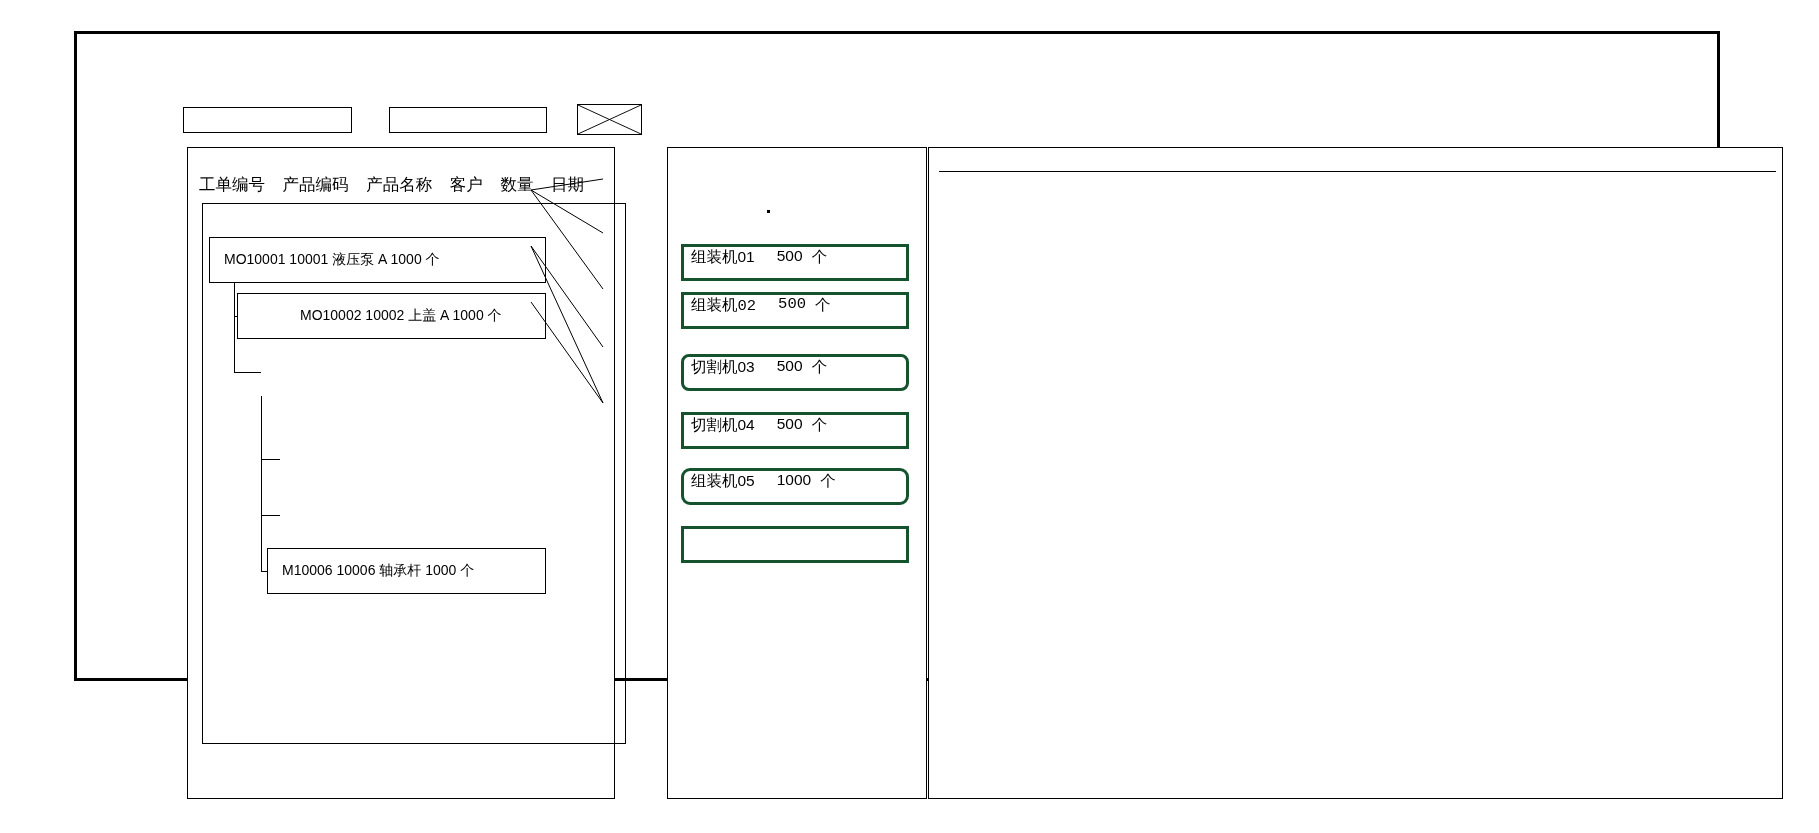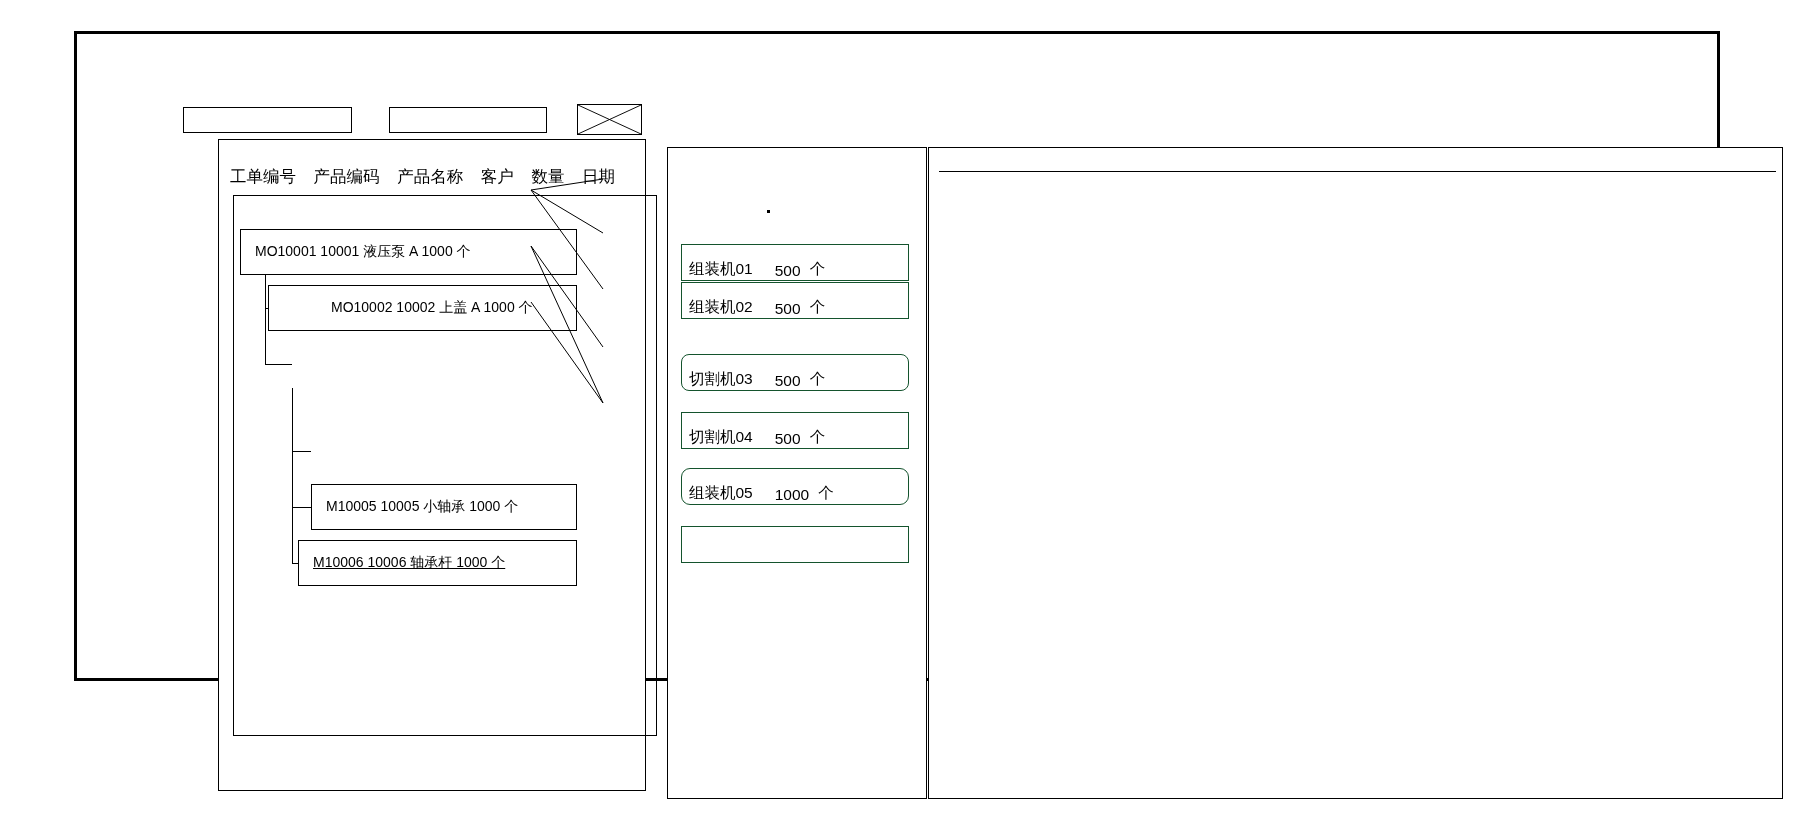--- a/index.html
+++ b/index.html
@@ -43,21 +43,21 @@
   #tb-3 { left: 500px; top: 70px;  width: 65px;  height: 31px; }
   #tb-3 svg { display: block; width: 100%; height: 100%; }
 
   
   .panel {
     position: absolute;
     border: 1px solid #000;
     box-sizing: border-box;
     background: #fff;
   }
-  #panel-left   { left: 110px; top: 105px; width: 428px; height: 652px; margin-left: 31px; }
+  #panel-left   { left: 110px; top: 113px; width: 428px; height: 652px; }
   #panel-middle { left: 590px; top: 113px; width: 260px; height: 652px; }
   #panel-right  { left: 851px; top: 113px; width: 855px; height: 652px; }
 
   .dot-marker {
     position: absolute;
     left: 99px;
     top: 62px;
     width: 3px;
     height: 3px;
     background: #000;
@@ -107,25 +107,25 @@
   }
   .conn.v { width: 1px; }
   .conn.h { height: 1px; }
 
   
   .machine-box {
     position: absolute;
     left: 13px;
     width: 228px;
     height: 37px;
-    border: 1px solid #14532d;
+    border: 3px solid #14532d;
     box-sizing: border-box;
     background: #fff;
     display: flex;
-    align-items: flex-end;
+    align-items: flex-start;
     font-size: 15.5px;
     white-space: nowrap;
   }
   .machine-box .mb-name { padding-left: 7px; }
   .machine-box .mb-qty  { padding-left: 22px; }
   .machine-box .mb-unit { padding-left: 9px; }
   .machine-box.empty { }
 
   
   #right-content-divider {
@@ -190,41 +190,38 @@
         <div class="tree-node" id="node-0" style="left:6px;  top:33px;  width:337px; height:46px;">
           <span class="node-text">MO10001    10001   液压泵   A     1000  个</span>
         </div>
 
         <div class="tree-node" id="node-1" style="left:34px; top:89px;  width:309px; height:46px;padding-left:48px;">
           <span class="node-text">MO10002  10002   上盖   A   1000   个</span>
         </div>
 
 
 
-        <div class="tree-node" id="node-4" style="left:77px; top:288px; width:266px; height:46px;">
-          <span class="node-text">M10005  10005  小轴承  1000   个</span>
-        </div>
-
-        <div class="tree-node" id="node-5" style="left:64px; top:344px; width:279px; height:46px;text-decoration:underline;">
+
+        <div class="tree-node" id="node-5" style="left:64px; top:344px; width:279px; height:46px;">
           <span class="node-text">M10006  10006  轴承杆  1000   个</span>
         </div>
 
       </div>
     </div>
 
     <div class="panel" id="panel-middle">
       <div class="dot-marker"></div>
 
       <div class="machine-box" style="top:96px;">
         <span class="mb-name">组装机01</span>
         <span class="mb-qty">500</span>
         <span class="mb-unit">个</span>
       </div>
 
-      <div class="machine-box" style="top:134px;">
+      <div class="machine-box" style="top:144px;font-family:Liberation Mono, monospace;">
         <span class="mb-name">组装机02</span>
         <span class="mb-qty">500</span>
         <span class="mb-unit">个</span>
       </div>
 
       <div class="machine-box" style="top:206px;border-radius:8px;">
         <span class="mb-name">切割机03</span>
         <span class="mb-qty">500</span>
         <span class="mb-unit">个</span>
       </div>

